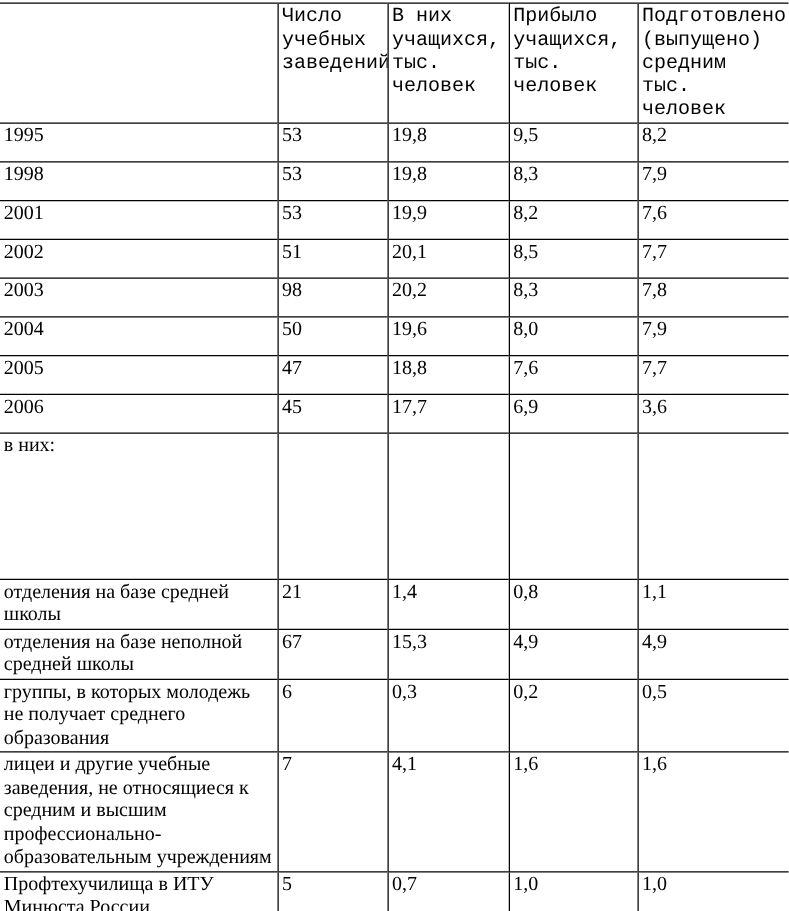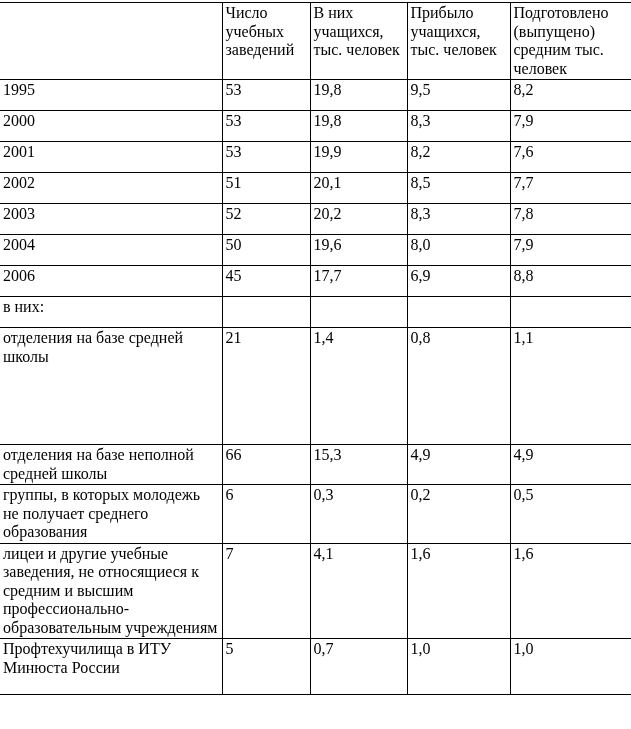--- a/index.html
+++ b/index.html
@@ -30,21 +30,21 @@
     border-left: 1px solid #000;
   }
   table.stat-table th,
   table.stat-table td {
     vertical-align: top;
     text-align: left;
     font-weight: normal;
     padding: 1px 4px 1px 3px;
     overflow: hidden;
   }
-  thead tr { height: 74px; }
+  thead tr { height: 74px; font-family: Liberation Mono, monospace; }
   tbody tr { height: 31px; }              
   tbody tr:nth-child(9)  { height: 117px; } 
   tbody tr:nth-child(10) { height: 37px; }  
   tbody tr:nth-child(11) { height: 30px; }  
   tbody tr:nth-child(12) { height: 36px; padding-left: 10px; }  
   tbody tr:nth-child(13) { height: 56px; padding-left: 13px; }  
   tbody tr:nth-child(14) { height: 93px; }  
   tbody tr:nth-child(15) { height: 37px; }  
 </style>
 </head>
@@ -69,21 +69,21 @@
   </thead>
   <tbody id="table-body">
       <tr>
         <td>1995</td>
         <td>53</td>
         <td>19,8</td>
         <td>9,5</td>
         <td>8,2</td>
       </tr>
       <tr>
-        <td>2000</td>
+        <td>1998</td>
         <td>53</td>
         <td>19,8</td>
         <td>8,3</td>
         <td>7,9</td>
       </tr>
       <tr>
         <td>2001</td>
         <td>53</td>
         <td>19,9</td>
         <td>8,2</td>
@@ -91,56 +91,63 @@
       </tr>
       <tr>
         <td>2002</td>
         <td>51</td>
         <td>20,1</td>
         <td>8,5</td>
         <td>7,7</td>
       </tr>
       <tr>
         <td>2003</td>
-        <td>52</td>
+        <td>98</td>
         <td>20,2</td>
         <td>8,3</td>
         <td>7,8</td>
       </tr>
       <tr>
         <td>2004</td>
         <td>50</td>
         <td>19,6</td>
         <td>8,0</td>
         <td>7,9</td>
       </tr>
       <tr>
+        <td>2005</td>
+        <td>47</td>
+        <td>18,8</td>
+        <td>7,6</td>
+        <td>7,7</td>
+      </tr>
+      <tr>
         <td>2006</td>
         <td>45</td>
         <td>17,7</td>
         <td>6,9</td>
-        <td>8,8</td>
+        <td>3,6</td>
       </tr>
       <tr>
         <td>в них:</td>
         <td></td>
         <td></td>
         <td></td>
         <td></td>
       </tr>
       <tr>
         <td>отделения на базе средней школы</td>
         <td>21</td>
         <td>1,4</td>
         <td>0,8</td>
         <td>1,1</td>
       </tr>
       <tr>
         <td>отделения на базе неполной средней школы</td>
-        <td>66</td>
+        <td>67</td>
         <td>15,3</td>
         <td>4,9</td>
         <td>4,9</td>
       </tr>
       <tr>
         <td>группы, в которых молодежь не получает среднего образования</td>
         <td>6</td>
         <td>0,3</td>
         <td>0,2</td>
         <td>0,5</td>

